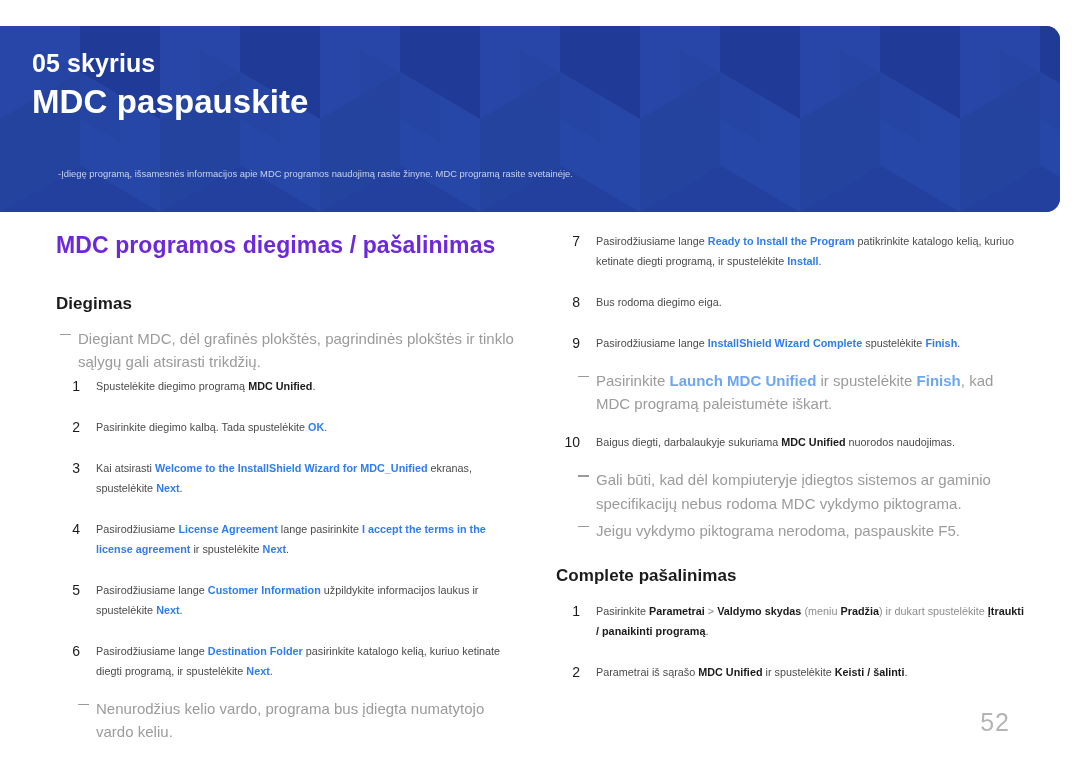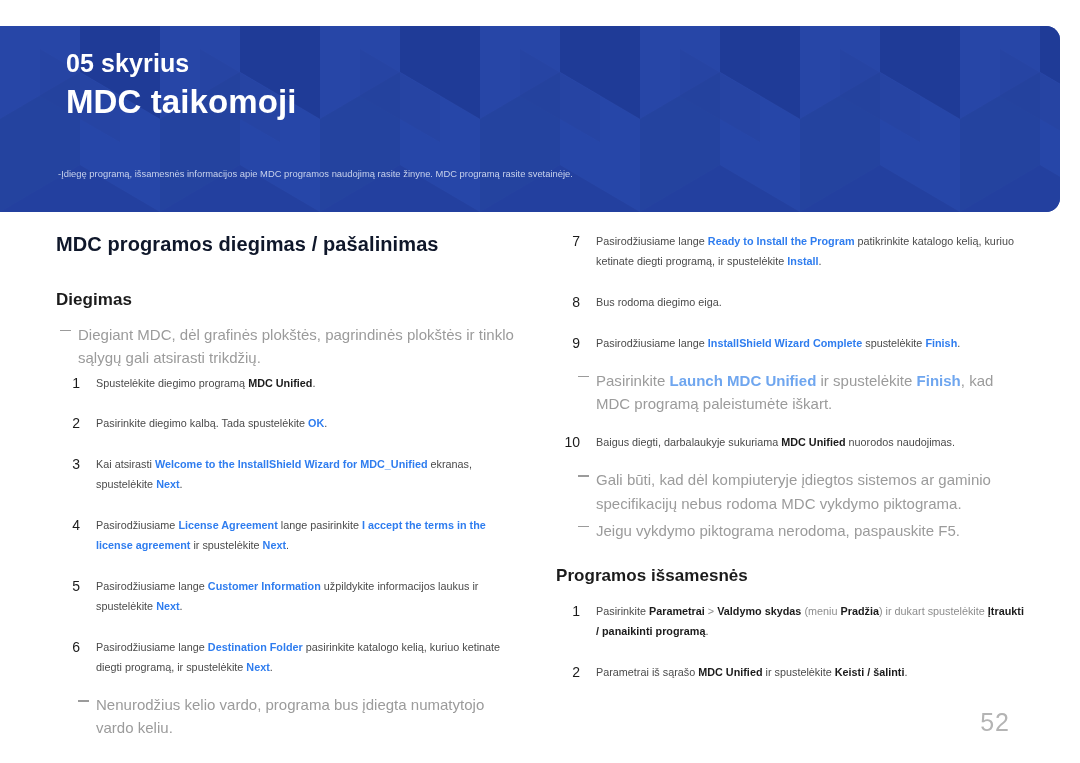--- a/index.html
+++ b/index.html
@@ -28,21 +28,21 @@
     overflow: hidden;
   }
   .banner-pattern {
     position: absolute;
     inset: 0;
     opacity: 1;
   }
   .banner-inner {
     position: relative;
     z-index: 3;
-    padding: 22px 0 0 66px;
+    padding: 22px 0 0 32px;
   }
   .chapter-line {
     color: #ffffff;
     font-size: 25px;
     font-weight: bold;
     letter-spacing: 0.1px;
     line-height: 1.26;
   }
   .chapter-title {
     color: #ffffff;
@@ -76,22 +76,22 @@
     height: 531px;
   }
   .col {
     position: absolute;
     top: 0;
   }
   .col-left  { left: 56px;  width: 460px; }
   .col-right { left: 556px; width: 470px; }
 
   .section-title {
-    color: #0f172a;
-    font-size: 20px;
+    color: #6d28d9;
+    font-size: 23px;
     font-weight: bold;
     letter-spacing: 0.1px;
     margin: 0 0 34px 0;
     line-height: 1.2;
   }
   .sub-head {
     color: #1b1b1b;
     font-size: 17px;
     font-weight: bold;
     margin: 0 0 13px 0;
@@ -186,21 +186,21 @@
         <polygon points="0,93 80,46 80,139 0,186" fill="#26459f" opacity="0.5"></polygon>
         <polygon points="80,46 160,93 160,186 80,139" fill="#2b4db3" opacity="0.45"></polygon>
         <polygon points="40,23 120,70 120,116 40,70" fill="#254099" opacity="0.35"></polygon>
       </pattern>
     </defs>
     <rect width="1060" height="186" fill="url(#cubes)"></rect>
   </svg>
 
   <div class="banner-inner">
     <div class="chapter-line">05 skyrius</div>
-    <div class="chapter-title">MDC taikomoji</div>
+    <div class="chapter-title">MDC paspauskite</div>
   </div>
 
   <div class="banner-desc">
     <p>-Įdiegę programą, išsamesnės informacijos apie MDC programos naudojimą rasite žinyne. MDC programą rasite svetainėje.</p>
   </div>
 </div>
 
 <div class="content">
 
   <div class="col col-left">
@@ -267,21 +267,21 @@
         <span class="num">10</span>
         <span class="step-text"><span>Baigus diegti, darbalaukyje sukuriama </span><b>MDC Unified</b><span> nuorodos naudojimas.</span></span>
       </li>
     </ul>
 
     <div class="step-note-wrap">
       <p class="note indented">Gali būti, kad dėl kompiuteryje įdiegtos sistemos ar gaminio specifikacijų nebus rodoma MDC vykdymo piktograma.</p>
       <p class="note indented">Jeigu vykdymo piktograma nerodoma, paspauskite F5.</p>
     </div>
 
-    <h2 class="sub-head right-head" style="margin-top:24px;">Programos išsamesnės</h2>
+    <h2 class="sub-head right-head" style="margin-top:24px;">Complete pašalinimas</h2>
 
     <ul class="steps">
       <li class="step">
         <span class="num">1</span>
         <span class="step-text"><span>Pasirinkite </span><b>Parametrai</b><span class="dim"> &gt; </span><b>Valdymo skydas</b><span class="dim"> (meniu </span><b>Pradžia</b><span class="dim">) ir dukart spustelėkite </span><b>Įtraukti / panaikinti programą</b><span>.</span></span>
       </li>
       <li class="step">
         <span class="num">2</span>
         <span class="step-text"><span>Parametrai iš sąrašo </span><b>MDC Unified</b><span> ir spustelėkite </span><b>Keisti / šalinti</b><span>.</span></span>
       </li>

